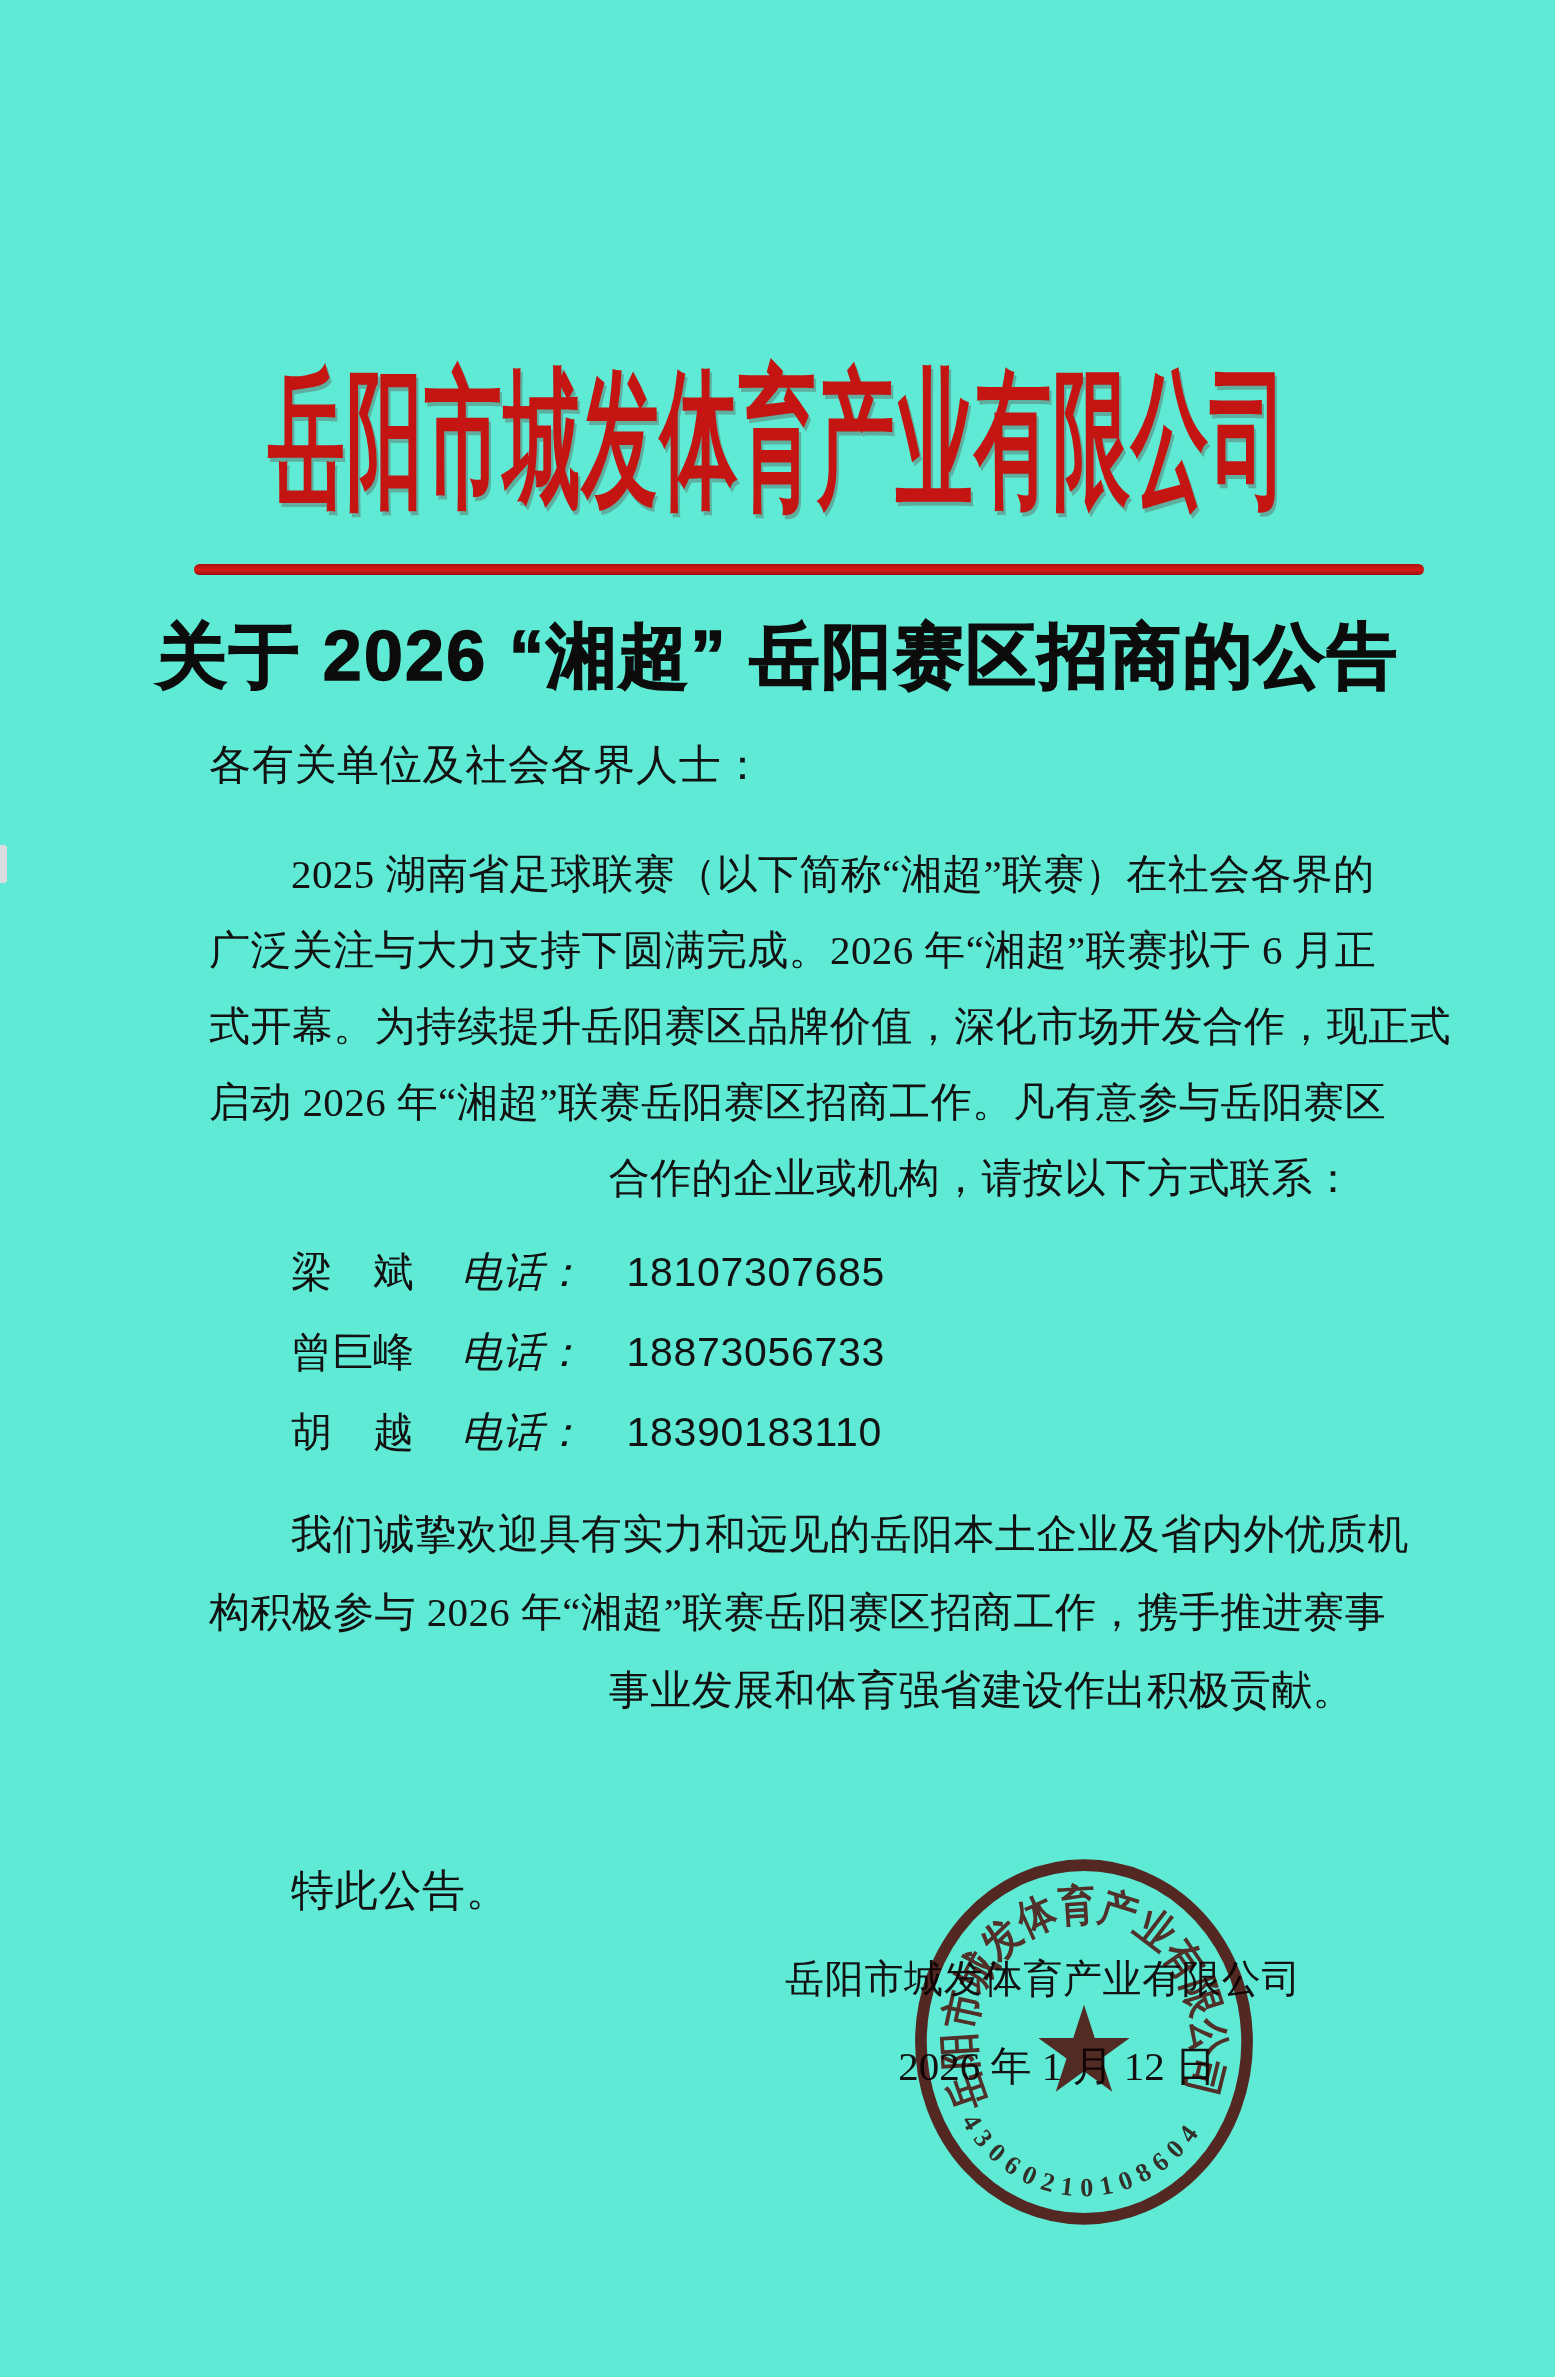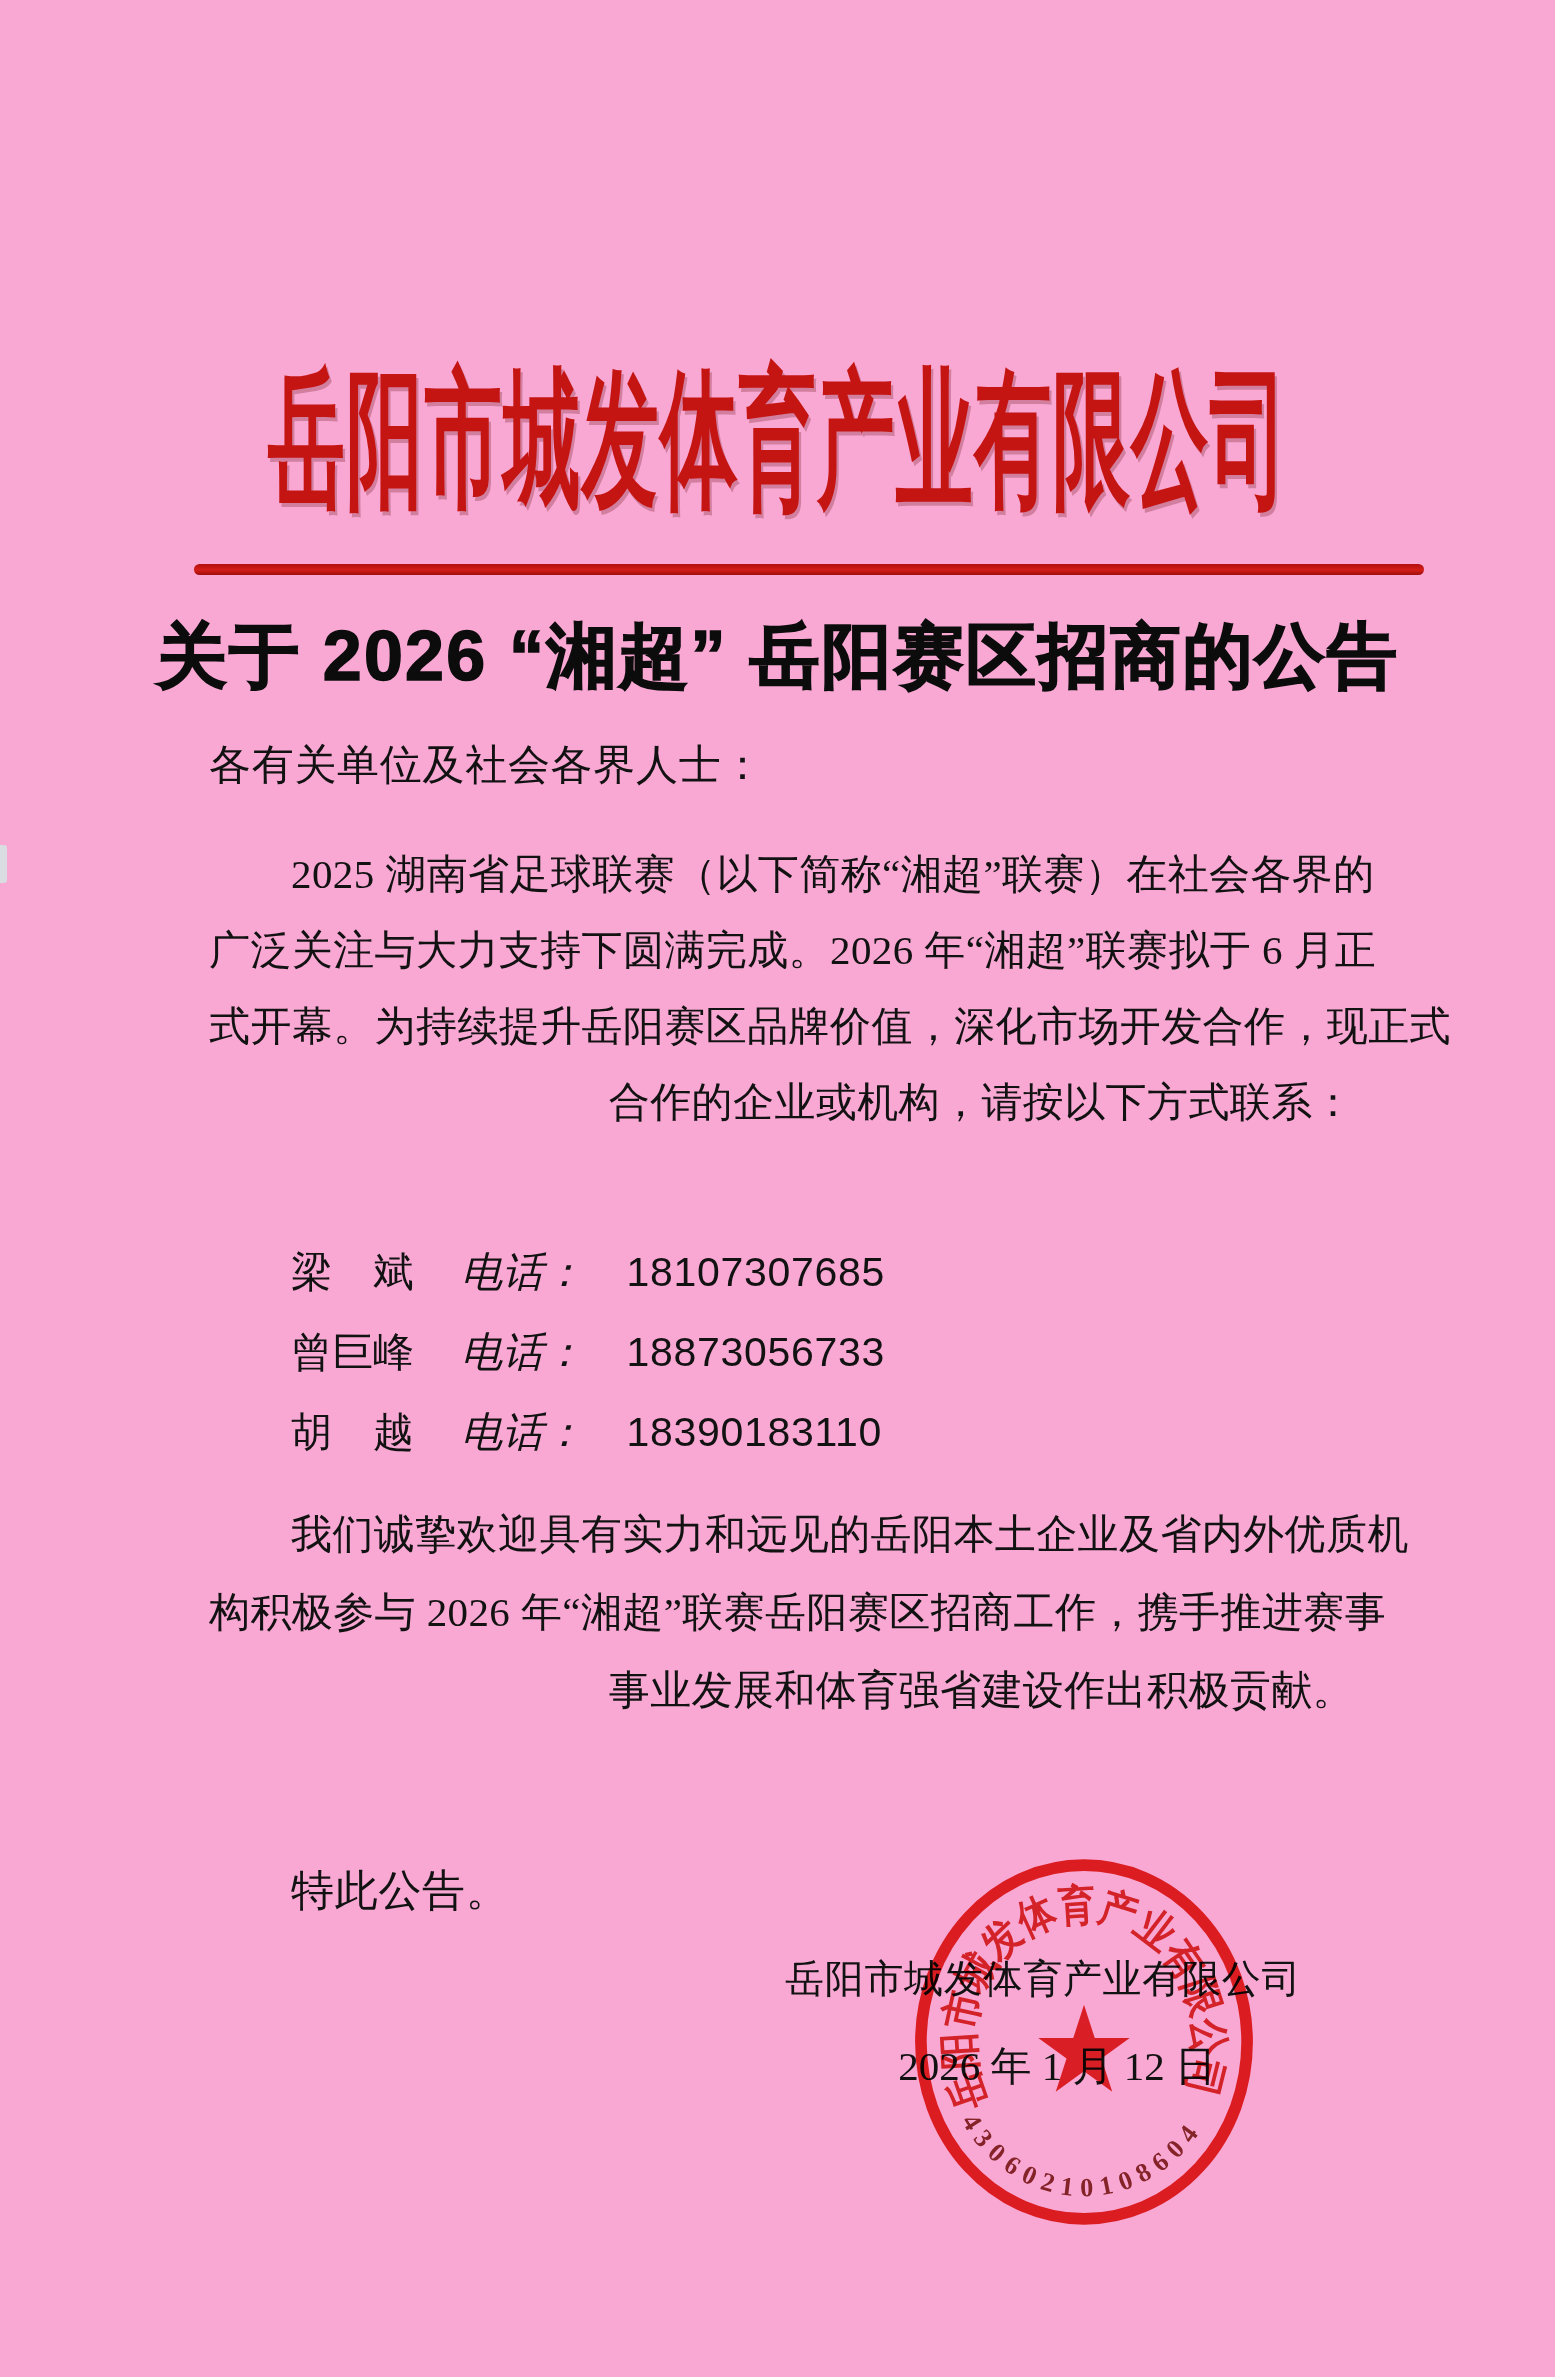--- a/index.html
+++ b/index.html
@@ -1,19 +1,19 @@
 <!DOCTYPE html>
 <html style="font-size:11.7px"><head>
 <meta charset="utf-8">
 <style>
   html,body{margin:0;padding:0;background:#e8e8e8;}
   .page{
     position:relative;
     width:1556px;height:2377px;
-    background:#f9a8d4;
+    background:#5eead4;
     overflow:hidden;
     font-family:"Liberation Serif","DejaVu Serif",serif;
     color:#121212;
   }
   
   .letterhead{
     position:absolute;top:341px;left:0;width:100%;
     text-align:center;
     font-size:77px;font-weight:bold;
     color:#c51512;
@@ -107,20 +107,21 @@
   <div class="red-rule"></div>
 
   <div class="doc-title">关于 2026 “湘超” 岳阳赛区招商的公告</div>
 
   <div class="salutation">各有关单位及社会各界人士：</div>
 
   <div class="para" id="para1">
     <div class="line indent">2025 湖南省足球联赛（以下简称“湘超”联赛）在社会各界的</div>
     <div class="line">广泛关注与大力支持下圆满完成。2026 年“湘超”联赛拟于 6 月正</div>
     <div class="line">式开幕。为持续提升岳阳赛区品牌价值，深化市场开发合作，现正式</div>
+    <div class="line">启动 2026 年“湘超”联赛岳阳赛区招商工作。凡有意参与岳阳赛区</div>
     <div class="line">合作的企业或机构，请按以下方式联系：</div>
   </div>
 
   <div class="contacts">
     <div class="contact-row">
       <span class="contact-name">梁　斌</span>
       <span class="contact-label">电话：</span>
       <span class="contact-phone">18107307685</span>
     </div>
     <div class="contact-row">

